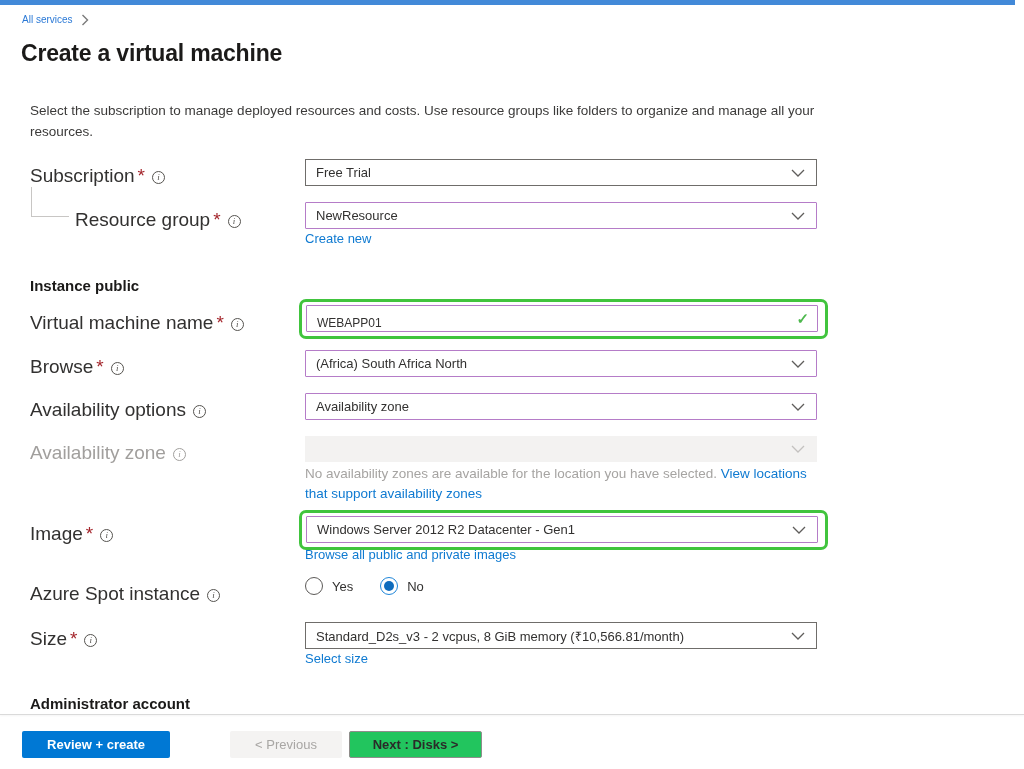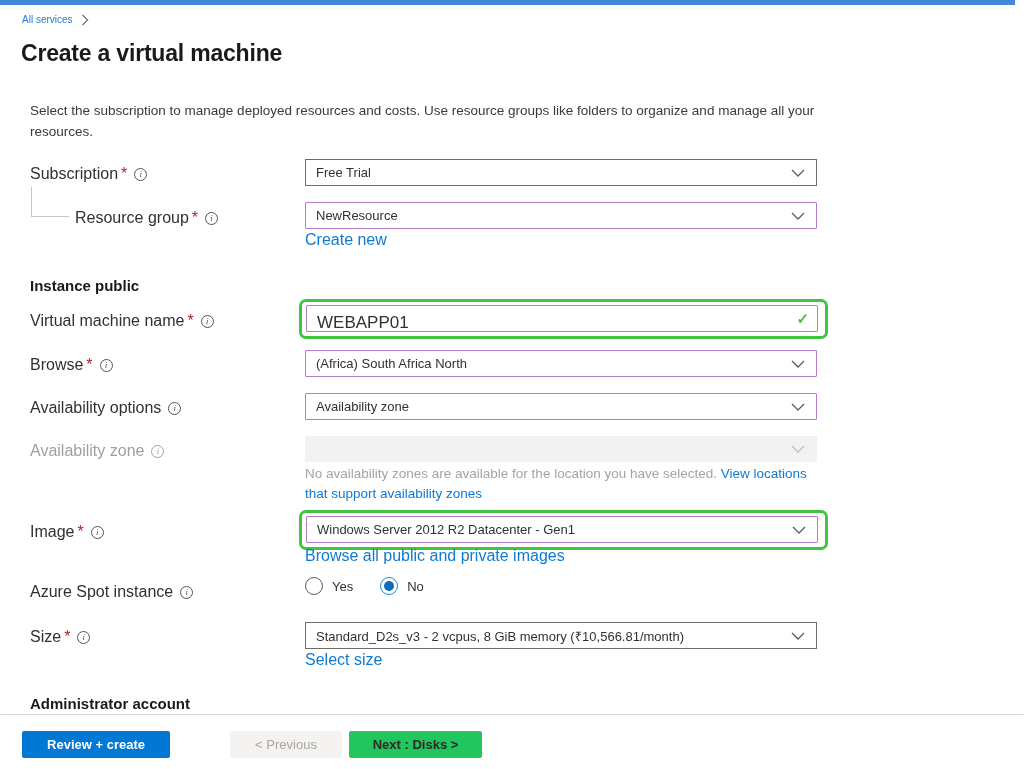--- a/index.html
+++ b/index.html
@@ -15,21 +15,21 @@
   
   .breadcrumb { position:absolute; left:22px; top:13px; font-size:10px; color:#2b79d6; display:flex; align-items:center; gap:8px; }
   .breadcrumb a { color:#2b79d6; text-decoration:none; cursor:pointer; }
   .crumb-chevron { display:inline-flex; margin-top:1px; }
 
   .page-title { position:absolute; left:21px; top:40px; font-size:23px; font-weight:700; color:#1b1a19; letter-spacing:-0.2px; }
 
   .page-desc { position:absolute; left:30px; top:100px; width:792px; font-size:13.5px; line-height:21px; color:#3b3a39; }
 
   
-  .f-label { position:absolute; left:30px; font-size:16px; color:#323130; white-space:nowrap; }
+  .f-label { position:absolute; left:30px; font-size:19px; color:#323130; white-space:nowrap; }
   .f-label .req { color:#a4262c; margin-left:3px; }
   .f-label.disabled, .f-label.disabled .lbl-text { color:#a19f9d; }
   .info-icon {
     display:inline-block; width:13px; height:13px; border:1px solid #55534f; border-radius:50%;
     margin-left:7px; vertical-align:-2px; position:relative; cursor:pointer;
   }
   .info-icon::after {
     content:"i"; position:absolute; left:0; right:0; top:0; bottom:0;
     font-size:9px; line-height:11px; text-align:center; color:#55534f;
     font-family:"Liberation Serif", serif; font-style:italic;
@@ -56,28 +56,28 @@
   
   .hl-green {
     position:absolute; left:299px; width:529px; height:40px;
     border:3px solid #41c43e; border-radius:7px; background:transparent; pointer-events:none;
   }
 
   
   .input-wrap { position:absolute; left:306px; top:305px; width:512px; height:27px; }
   .input-wrap input {
     width:100%; height:100%; border:1px solid #b57cc8; border-radius:1px;
-    font-family:"Liberation Sans", sans-serif; font-size:17px; color:#323130;
+    font-family:"Liberation Sans", sans-serif; font-size:12px; color:#323130;
     padding:8px 30px 0 10px; outline:none;
   }
   .check-icon { position:absolute; right:9px; top:5px; color:#4db84d; font-size:15px; font-weight:700; }
 
   .section-head { position:absolute; left:30px; font-size:15px; font-weight:700; color:#1b1a19; }
 
-  .link { color:#0f7ad1; font-size:16px; text-decoration:none; cursor:pointer; }
+  .link { color:#0f7ad1; font-size:13px; text-decoration:none; cursor:pointer; }
   .link-abs { position:absolute; left:305px; }
 
   .az-msg { position:absolute; left:305px; top:464px; width:506px; font-size:13.5px; line-height:20px; color:#a6a4a2; }
   .az-msg .link { font-size:13.5px; }
 
   
   .radio-row { position:absolute; left:305px; top:576px; display:flex; align-items:center; gap:9px; height:20px; }
   .radio-outer { width:18px; height:18px; border:1px solid #5c5a58; border-radius:50%; background:#fff; position:relative; cursor:pointer; }
   .radio-outer.sel { border:1px solid #1f86d9; }
   .radio-outer.sel::after {

